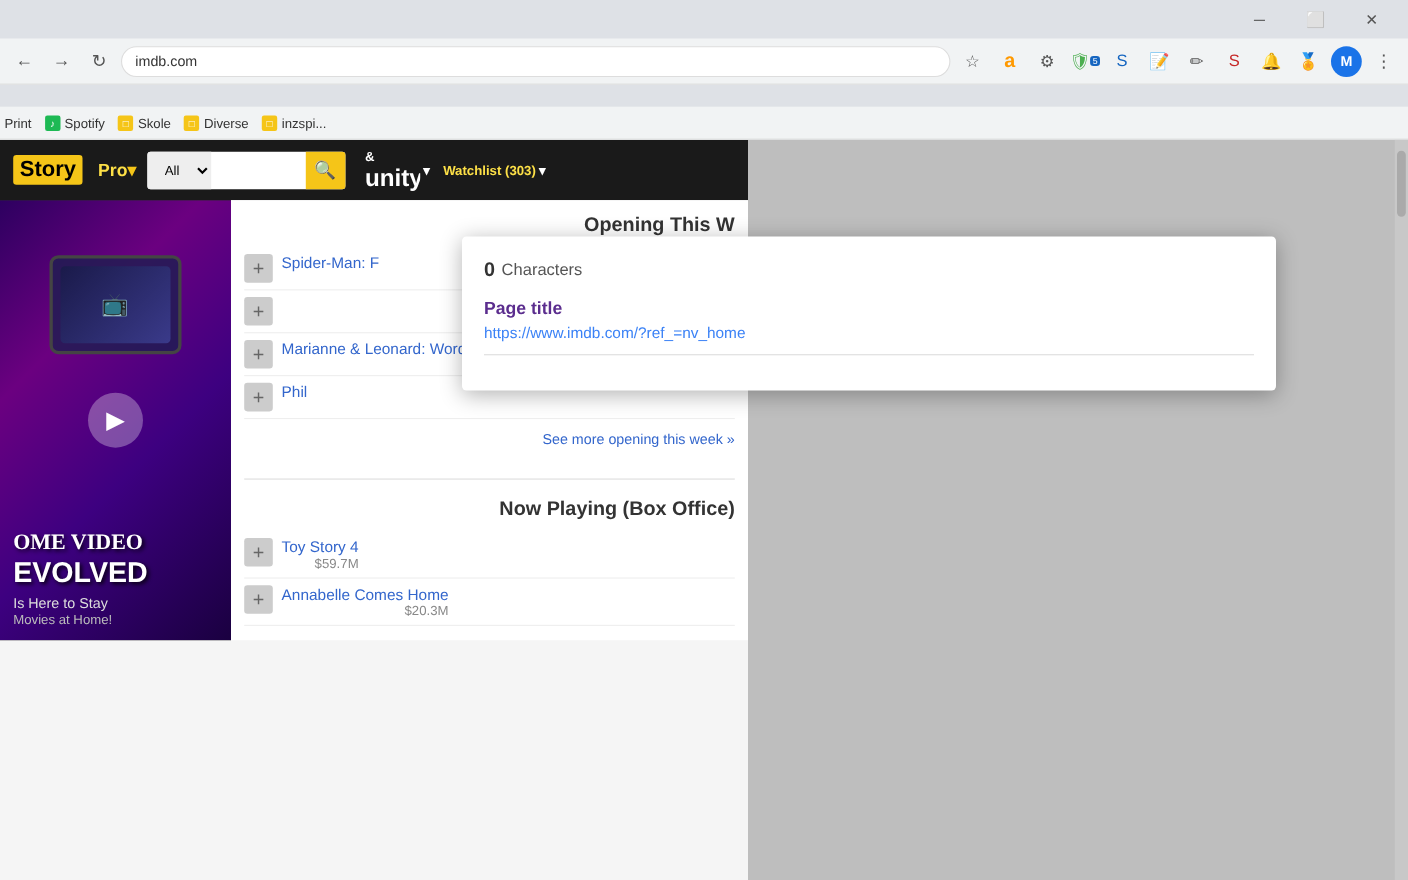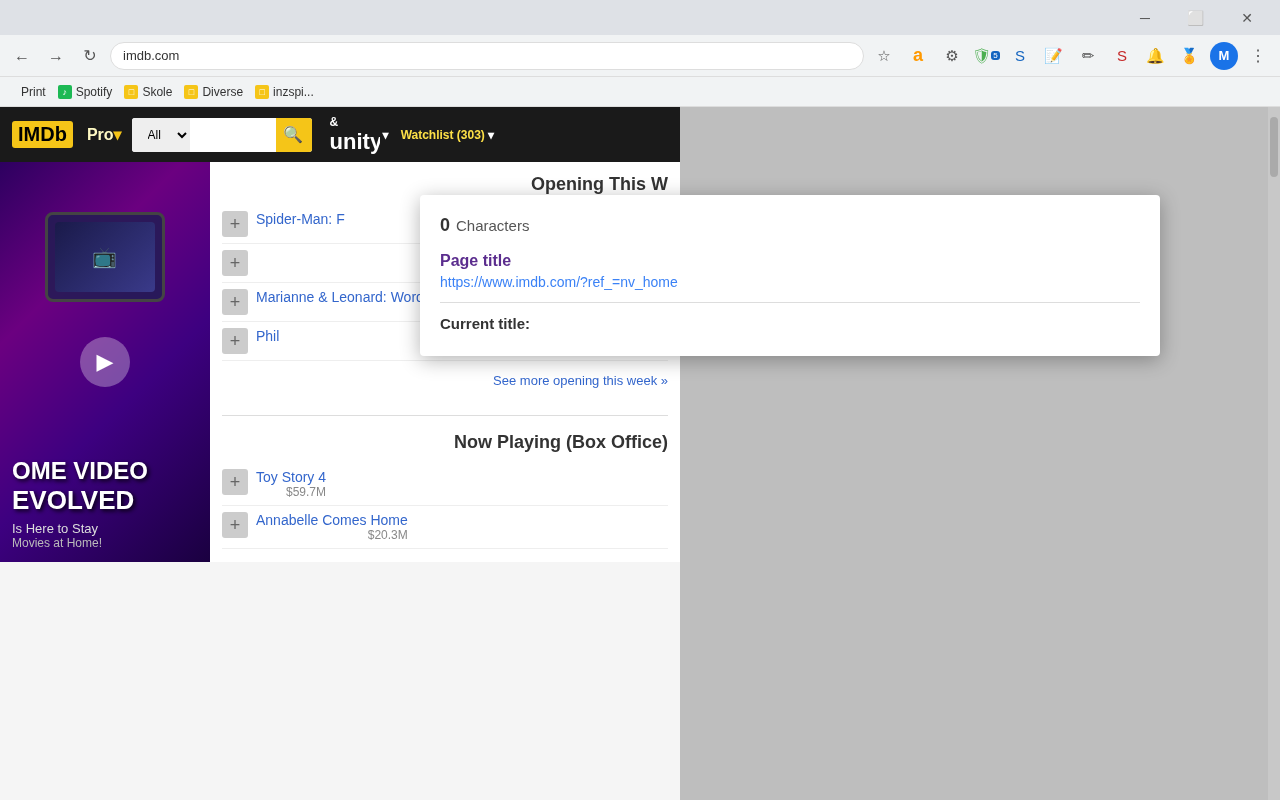--- a/index.html
+++ b/index.html
@@ -8,36 +8,36 @@
     
     .browser-frame { width: 1280px; height: 800px; display: flex; flex-direction: column; background: #dee1e6; }
 
     .title-bar { height: 35px; background: #dee1e6; display: flex; align-items: center; justify-content: flex-end; padding-right: 10px; gap: 5px; }
     .title-bar-btn { width: 46px; height: 35px; display: flex; align-items: center; justify-content: center; font-size: 14px; color: #555; cursor: pointer; }
 
     .toolbar { height: 42px; background: #f1f3f4; display: flex; align-items: center; padding: 4px 8px; gap: 6px; border-bottom: 1px solid #ddd; }
     .toolbar-btn { width: 28px; height: 28px; display: flex; align-items: center; justify-content: center; border-radius: 50%; cursor: pointer; color: #555; font-size: 16px; }
     .address-bar { flex: 1; height: 28px; background: white; border-radius: 14px; display: flex; align-items: center; padding: 0 12px; font-size: 13px; color: #333; border: 1px solid #ddd; }
 
-    .bookmarks-bar { height: 30px; background: #f1f3f4; display: flex; align-items: center; padding: 0 21px; gap: 12px; font-size: 12px; color: #333; border-bottom: 1px solid #ddd; }
+    .bookmarks-bar { height: 30px; background: #f1f3f4; display: flex; align-items: center; padding: 0 4px; gap: 12px; font-size: 12px; color: #333; border-bottom: 1px solid #ddd; margin-top: 20px; }
     .bookmark-item { display: flex; align-items: center; gap: 4px; cursor: pointer; color: #333; }
     .bookmark-icon { width: 14px; height: 14px; border-radius: 2px; display: flex; align-items: center; justify-content: center; font-size: 9px; color: white; }
     .browser-icon { width: 28px; height: 28px; display: flex; align-items: center; justify-content: center; font-size: 15px; cursor: pointer; border-radius: 50%; color: #555; }
     .avatar-icon { width: 28px; height: 28px; border-radius: 50%; background: #1a73e8; display: flex; align-items: center; justify-content: center; color: white; font-size: 13px; font-weight: bold; }
 
     
     .content-area { flex: 1; display: flex; position: relative; overflow: hidden; }
 
     
     .imdb-bg { width: 680px; height: 100%; background: #f5f5f5; overflow: hidden; position: relative; }
 
     .imdb-header { height: 55px; background: #1a1a1a; display: flex; align-items: center; padding: 0 12px; gap: 10px; }
     .imdb-logo { font-size: 20px; font-weight: bold; color: #f5c518; background: #f5c518; padding: 2px 6px; border-radius: 3px; color: black; margin-right: 4px; }
     .imdb-pro { font-size: 16px; font-weight: bold; color: white; }
-    .imdb-pro span { color: #fef9c3; }
+    .imdb-pro span { color: #fde047; }
     .imdb-search { height: 34px; background: white; border-radius: 3px; display: flex; align-items: center; flex: 1; max-width: 180px; }
     .imdb-search select { height: 100%; border: none; background: #eee; padding: 0 12px; font-size: 12px; border-radius: 3px 0 0 3px; }
     .imdb-search-btn { width: 36px; height: 34px; background: #f5c518; display: flex; align-items: center; justify-content: center; border-radius: 0 3px 3px 0; font-size: 16px; cursor: pointer; }
     .imdb-nav { display: flex; align-items: center; gap: 12px; margin-left: 8px; }
     .imdb-nav-item { color: white; font-size: 12px; font-weight: bold; cursor: pointer; display: flex; align-items: center; gap: 3px; }
 
     .imdb-body { display: flex; gap: 0; }
     .left-panel { width: 210px; background: black; padding: 0; overflow: hidden; }
     .hero-image { width: 210px; height: 400px; background: linear-gradient(135deg, #2d0060 0%, #6b0080 30%, #3d0080 60%, #1a0040 100%); position: relative; display: flex; flex-direction: column; justify-content: flex-end; padding: 12px; }
     .play-btn { width: 50px; height: 50px; border-radius: 50%; background: rgba(255,255,255,0.3); display: flex; align-items: center; justify-content: center; position: absolute; top: 50%; left: 50%; transform: translate(-50%, -50%); font-size: 22px; color: white; }
@@ -130,21 +130,21 @@
       <span>inzspi...</span>
     </div>
   </div>
 
   <div class="content-area">
 
     <div class="imdb-bg">
 
       <div class="imdb-header">
 
-        <div class="imdb-logo">IMDb</div>
+        <div class="imdb-logo">Story</div>
         <div class="imdb-pro">
           <span>Pro</span><span style="color:#f5c518;">▾</span>
         </div>
 
         <div class="imdb-search">
           <select>
             <option>All</option>
           </select>
           <div style="flex:1;padding:0 8px;font-size:12px;color:#999;"></div>
           <div class="imdb-search-btn">🔍</div>
@@ -168,21 +168,21 @@
           <div class="hero-image">
 
             <div style="position:absolute;top:30px;left:50%;transform:translateX(-50%);">
               <div class="tv-shape">
                 <div class="tv-screen">
                   <div style="color:#6688aa;font-size:20px;">📺</div>
                 </div>
               </div>
             </div>
             <div class="play-btn">▶</div>
-            <div style="color:white;font-size:24px;font-weight:900;text-shadow:2px 2px 4px rgba(0,0,0,0.9);line-height:1;">OME VIDEO</div>
+            <div style="color:white;font-size:20px;font-weight:900;text-shadow:2px 2px 4px rgba(0,0,0,0.9);line-height:1;font-family:Liberation Serif, serif;">OME VIDEO</div>
             <div style="color:white;font-size:26px;font-weight:900;text-shadow:2px 2px 4px rgba(0,0,0,0.9);line-height:1;margin-top:4px;">EVOLVED</div>
             <div style="color:#ddd;font-size:13px;margin-top:8px;">Is Here to Stay</div>
             <div style="color:#bbb;font-size:12px;">Movies at Home!</div>
           </div>
         </div>
 
         <div class="right-panel">
           <div class="section-title">Opening This W</div>
 
           <div class="movie-list-item">
@@ -259,18 +259,17 @@
         </div>
 
         <div class="popup-section">
           <div class="popup-label">Page title</div>
           <div class="popup-url">https://www.imdb.com/?ref_=nv_home</div>
         </div>
 
         <div class="popup-divider"></div>
 
         <div>
-          <div class="popup-current-label">Current title:</div>
         </div>
       </div>
     </div>
   </div>
 </div>
 
 </body></html>

